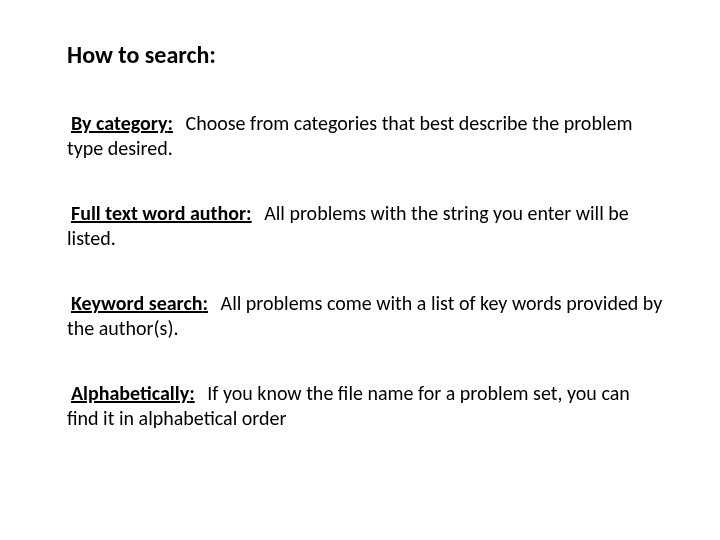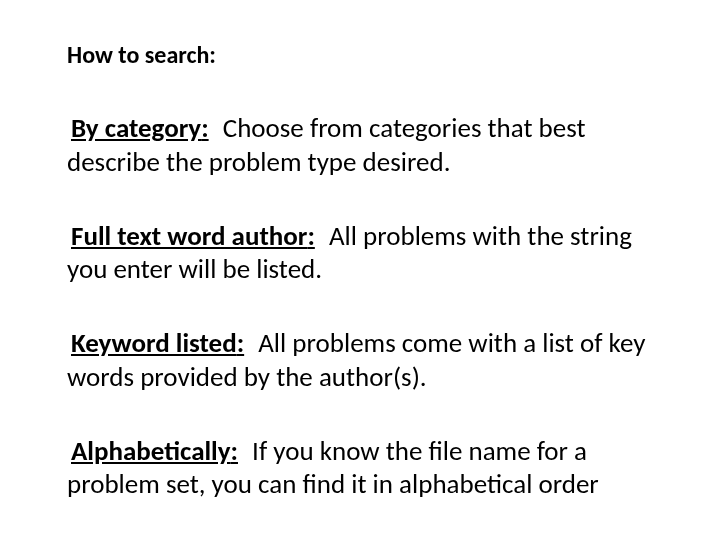--- a/index.html
+++ b/index.html
@@ -14,21 +14,21 @@
       background: #ffffff;
       padding: 28px 60px 28px 55px;
       color: #000000;
     }
     .heading {
       font-size: 24px;
       font-weight: bold;
       margin-bottom: 42px;
     }
     .section {
-      font-size: 27px;
+      font-size: 20px;
       line-height: 1.25;
       margin-bottom: 40px;
     }
     .section-label {
       font-weight: bold;
       text-decoration: underline;
     }
     .section-label::after {
       content: ":";
     }
@@ -43,18 +43,18 @@
 
 <div class="section">
   <span class="section-label">By category</span><span class="section-text"> Choose from categories that best describe the problem type desired.</span>
 </div>
 
 <div class="section">
   <span class="section-label">Full text word author</span><span class="section-text"> All problems with the string you enter will be listed.</span>
 </div>
 
 <div class="section">
-  <span class="section-label">Keyword listed</span><span class="section-text"> All problems come with a list of key words provided by the author(s).</span>
+  <span class="section-label">Keyword search</span><span class="section-text"> All problems come with a list of key words provided by the author(s).</span>
 </div>
 
 <div class="section">
   <span class="section-label">Alphabetically</span><span class="section-text"> If you know the file name for a problem set, you can find it in alphabetical order</span>
 </div>
 
 </body></html>

